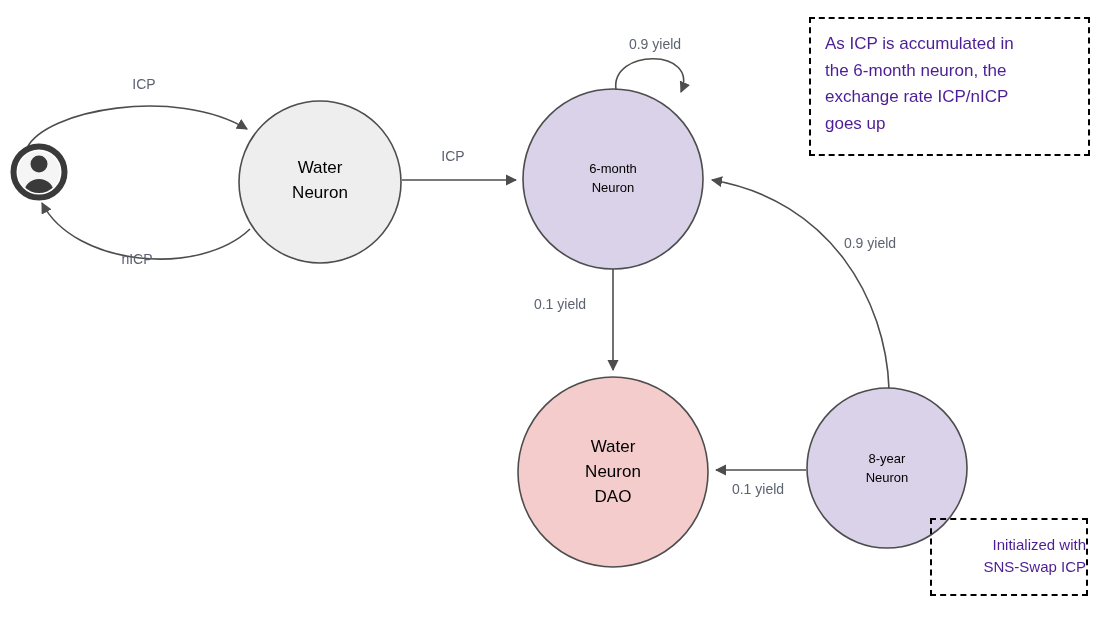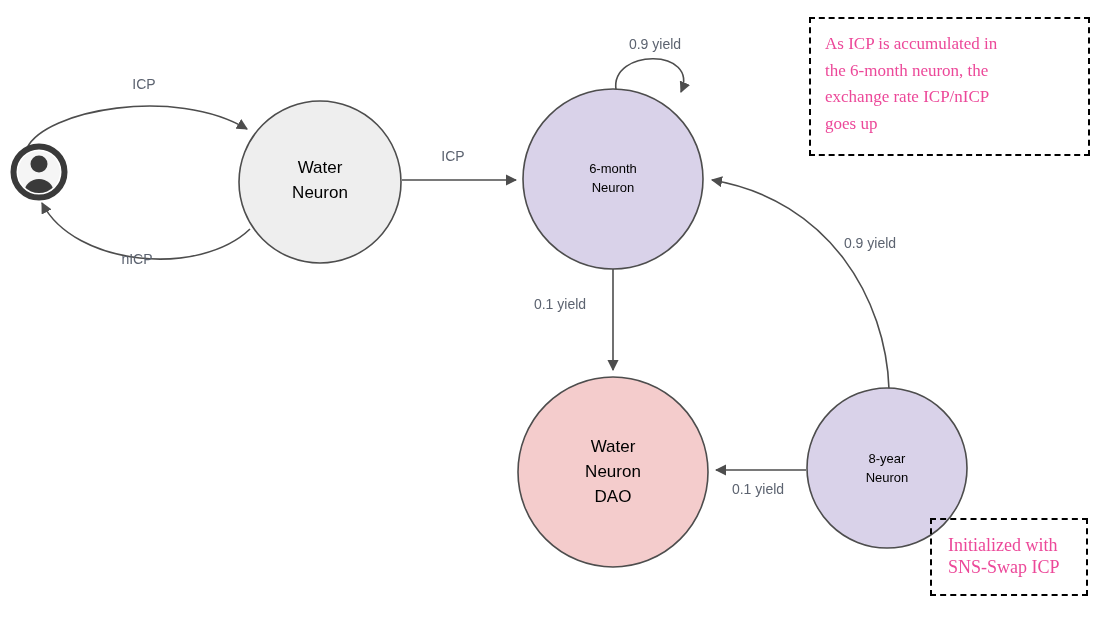--- a/index.html
+++ b/index.html
@@ -49,45 +49,45 @@
   .node-shape {
     stroke: #4d4d4d;
     stroke-width: 1.6;
   }
   .anno-box {
     position: absolute;
     box-sizing: border-box;
     background: transparent;
   }
   .anno-box .anno-text {
-    font-family: Liberation Serif, serif;
+    font-family: Liberation Sans, sans-serif;
     font-size: 17px;
     line-height: 27px;
-    color: #ec4899;
+    color: #4c1d95;
     white-space: pre-line;
   }
   #anno-exchange-rate {
     left: 809px;
     top: 17px;
     width: 281px;
     height: 139px;
     border: 2px dashed #000000;
     border-style: dashed;
     padding: 12px 14px 0 14px;
   }
   #anno-exchange-rate .anno-text { font-size: 17px; line-height: 26.5px; }
   #anno-initialized {
     left: 930px;
     top: 518px;
     width: 158px;
     height: 78px;
     border: 2px dashed #000000;
     padding: 14px 0 0 16px;
   }
-  #anno-initialized .anno-text { font-size: 18px; line-height: 22px; }
+  #anno-initialized .anno-text { font-size: 15px; line-height: 22px; text-align: right; }
 </style>
 </head>
 <body>
 
 <div id="diagram-root">
 
   <svg class="canvas" viewBox="0 0 1109 619">
     <defs>
       <marker id="arrow" viewBox="0 0 10 10" refX="9" refY="5" markerWidth="7" markerHeight="7" orient="auto-start-reverse">
         <path d="M 0 0 L 10 5 L 0 10 z" fill="#4d4d4d"></path>

